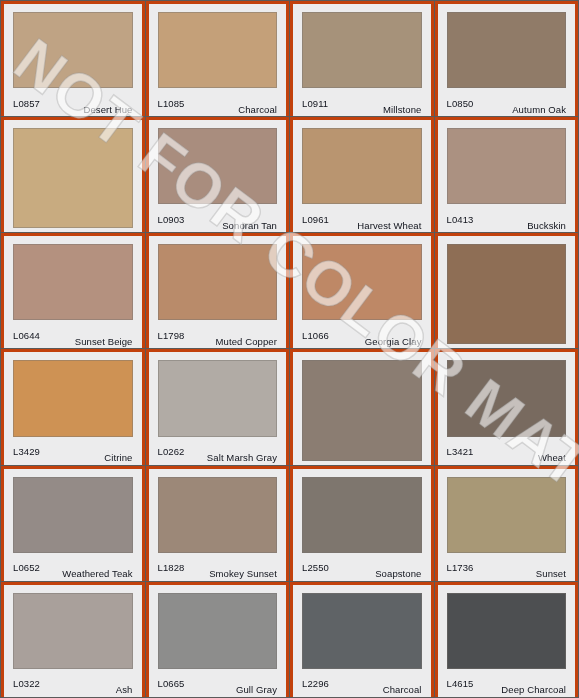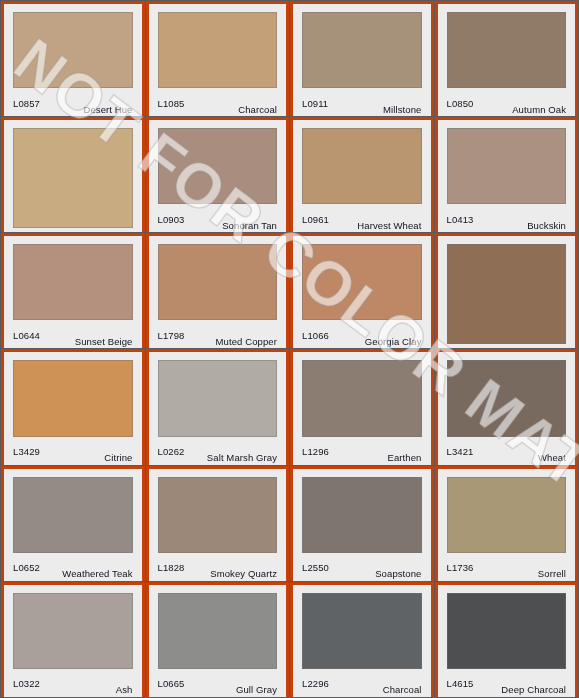--- a/index.html
+++ b/index.html
@@ -206,24 +206,20 @@
           <div class="swatch" style="background: rgb(177, 171, 165);"></div>
           <div class="label-row">
             <span class="code">L0262</span>
             <span class="name">Salt Marsh Gray</span>
           </div>
         </div>
       </div>
       <div class="cell">
         <div class="cell-inner">
           <div class="swatch" style="background: rgb(139, 125, 114);"></div>
-          <div class="label-row">
-            <span class="code">L1296</span>
-            <span class="name">Earthen</span>
-          </div>
         </div>
       </div>
       <div class="cell">
         <div class="cell-inner">
           <div class="swatch" style="background: rgb(120, 106, 95);"></div>
           <div class="label-row">
             <span class="code">L3421</span>
             <span class="name">Wheat</span>
           </div>
         </div>
@@ -235,39 +231,39 @@
             <span class="code">L0652</span>
             <span class="name">Weathered Teak</span>
           </div>
         </div>
       </div>
       <div class="cell">
         <div class="cell-inner">
           <div class="swatch" style="background: rgb(156, 136, 120);"></div>
           <div class="label-row">
             <span class="code">L1828</span>
-            <span class="name">Smokey Quartz</span>
+            <span class="name">Smokey Sunset</span>
           </div>
         </div>
       </div>
       <div class="cell">
         <div class="cell-inner">
           <div class="swatch" style="background: rgb(126, 118, 110);"></div>
           <div class="label-row">
             <span class="code">L2550</span>
             <span class="name">Soapstone</span>
           </div>
         </div>
       </div>
       <div class="cell">
         <div class="cell-inner">
           <div class="swatch" style="background: rgb(168, 152, 118);"></div>
           <div class="label-row">
             <span class="code">L1736</span>
-            <span class="name">Sorrell</span>
+            <span class="name">Sunset</span>
           </div>
         </div>
       </div>
       <div class="cell">
         <div class="cell-inner">
           <div class="swatch" style="background: rgb(169, 160, 155);"></div>
           <div class="label-row">
             <span class="code">L0322</span>
             <span class="name">Ash</span>
           </div>

